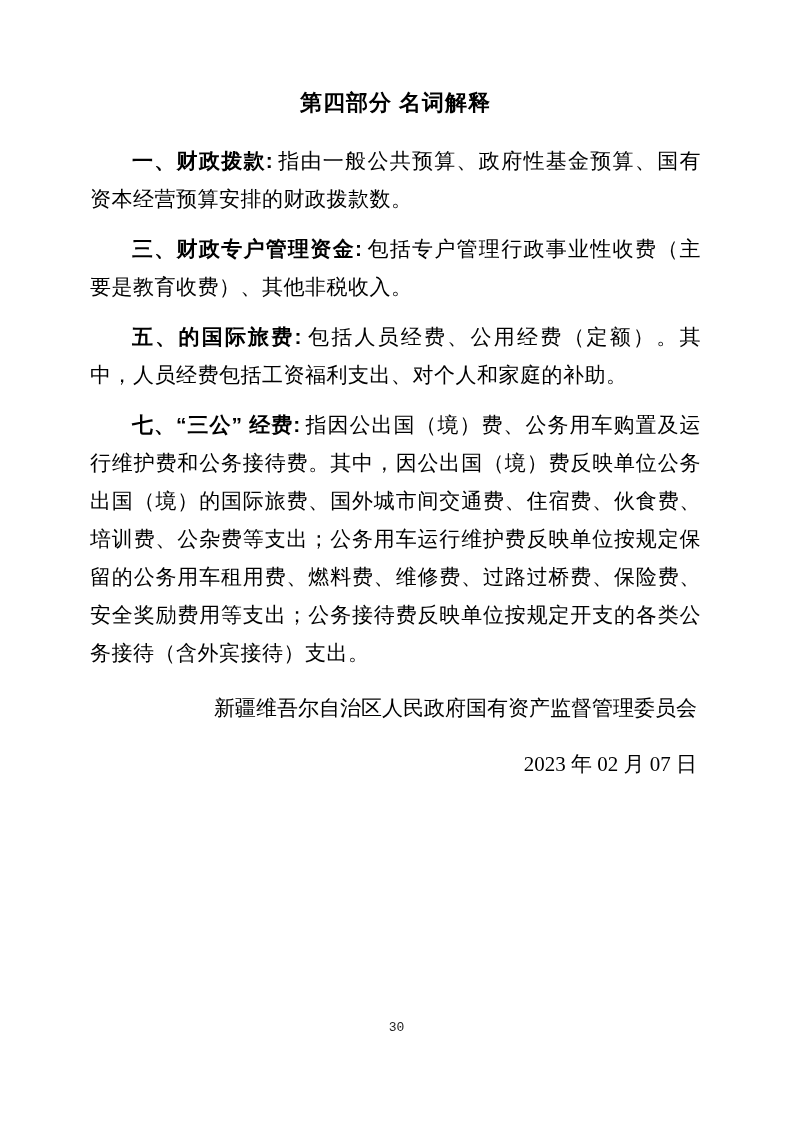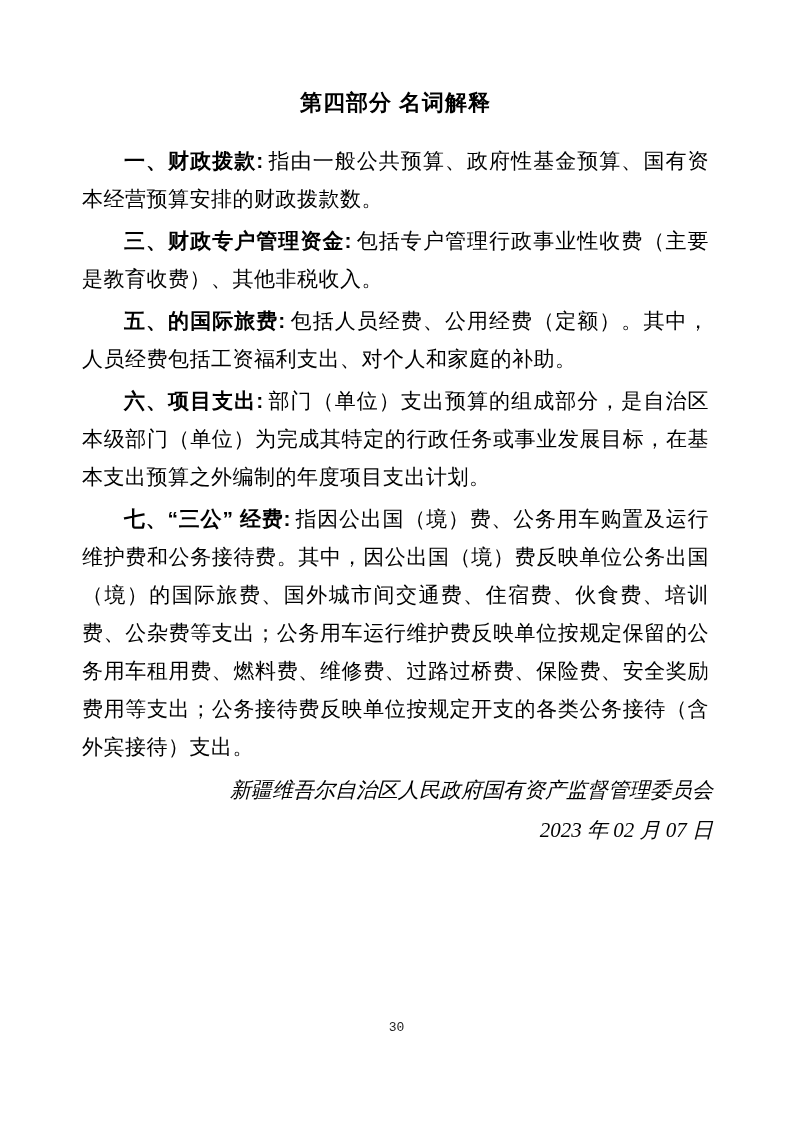--- a/index.html
+++ b/index.html
@@ -25,39 +25,38 @@
     font-size: 22px;
     letter-spacing: 1px;
     line-height: 30px;
     margin: 0 0 24px 0;
   }
   .doc-body {
     font-size: 21px;
     line-height: 38px;
   }
   .term-para {
-    margin: 4px;
+    margin: 12px;
     text-align: justify;
     text-indent: 2em;
     letter-spacing: 0.5px;
   }
   .term-label {
     font-family: "Liberation Sans", sans-serif;
     font-weight: bold;
     margin-right: 0.2em;
   }
   .signature-block {
     text-align: right;
     font-size: 21px;
     line-height: 40px;
     margin-top: 2px;
   }
   .signature-line {
-    margin: 0;
-    font-style: italic;
+    margin: 16px;
   }
   .page-number {
     position: absolute;
     left: 0;
     top: 1020px;
     width: 100%;
     text-align: center;
     font-family: Liberation Mono, monospace;
     font-size: 13px;
     color: #222222;
@@ -79,23 +78,20 @@
 
     <p class="term-para">
       <span class="term-label">三、财政专户管理资金:</span><span class="term-body">包括专户管理行政事业性收费（主要是教育收费）、其他非税收入。</span>
     </p>
 
 
     <p class="term-para">
       <span class="term-label">五、的国际旅费:</span><span class="term-body">包括人员经费、公用经费（定额）。其中，人员经费包括工资福利支出、对个人和家庭的补助。</span>
     </p>
 
-    <p class="term-para">
-      <span class="term-label">六、项目支出:</span><span class="term-body">部门（单位）支出预算的组成部分，是自治区本级部门（单位）为完成其特定的行政任务或事业发展目标，在基本支出预算之外编制的年度项目支出计划。</span>
-    </p>
 
     <p class="term-para">
       <span class="term-label">七、“三公” 经费:</span><span class="term-body">指因公出国（境）费、公务用车购置及运行维护费和公务接待费。其中，因公出国（境）费反映单位公务出国（境）的国际旅费、国外城市间交通费、住宿费、伙食费、培训费、公杂费等支出；公务用车运行维护费反映单位按规定保留的公务用车租用费、燃料费、维修费、过路过桥费、保险费、安全奖励费用等支出；公务接待费反映单位按规定开支的各类公务接待（含外宾接待）支出。</span>
     </p>
 
 
     <div class="signature-block">
       <p class="signature-line">新疆维吾尔自治区人民政府国有资产监督管理委员会</p>
       <p class="signature-line">2023 年 02 月 07 日</p>
     </div>

